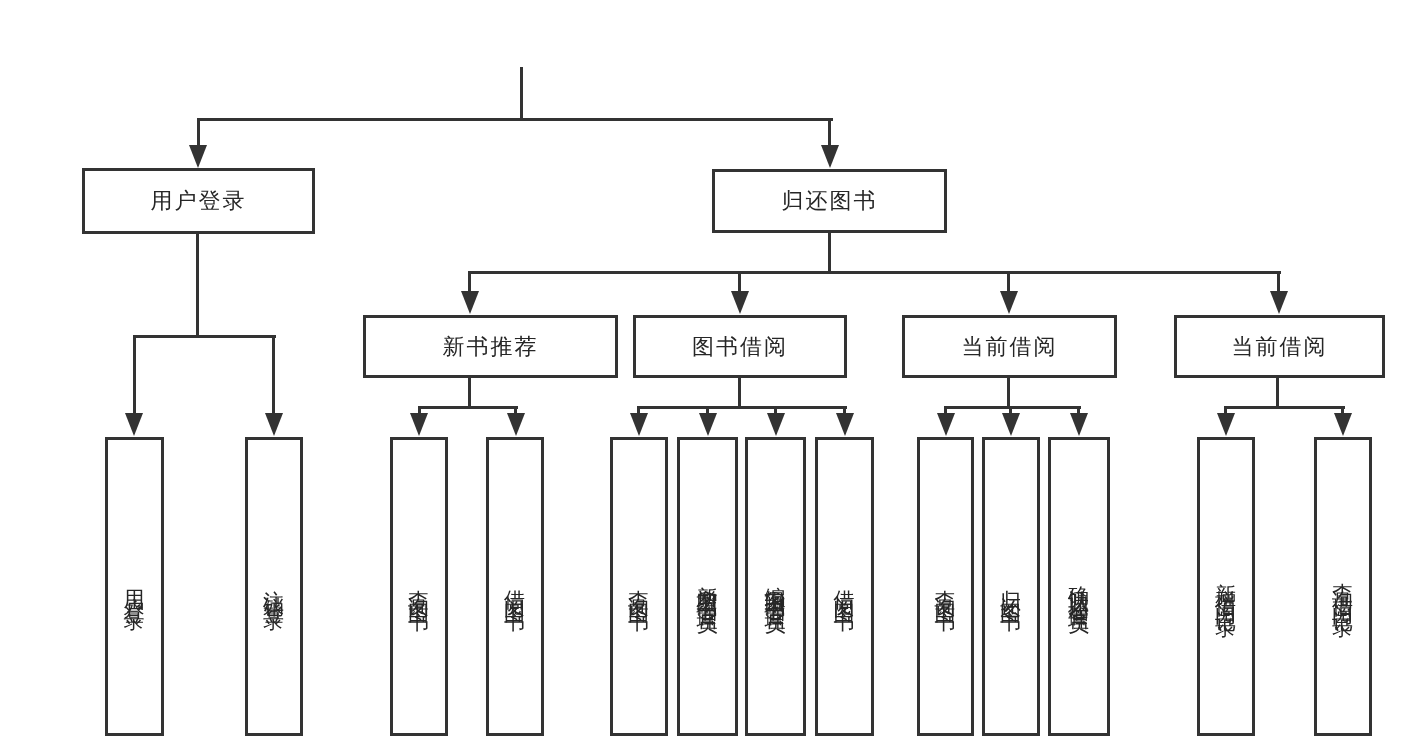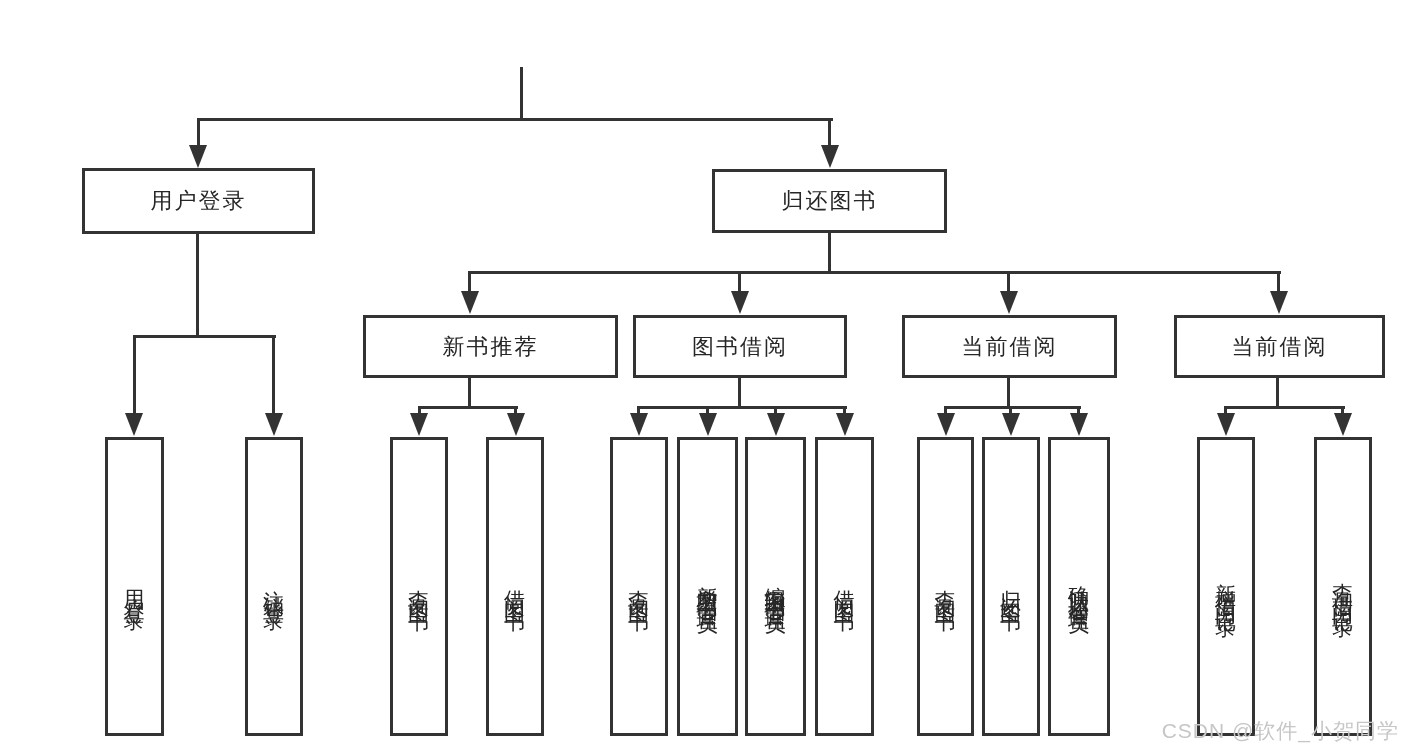--- a/index.html
+++ b/index.html
@@ -150,15 +150,14 @@
     <span style="letter-spacing:4px;">确认归还（管理员）</span>
   </div>
 
   <div class="vbox" style="left:1197px;top:437px;width:58px;height:299px;">
     <span>新增借阅记录</span>
   </div>
   <div class="vbox" style="left:1314px;top:437px;width:58px;height:299px;">
     <span>查询借阅记录</span>
   </div>
 
-  <div class="watermark">CSDN @软件_小贺同学</div>
 
 </div>
 
 </body></html>

